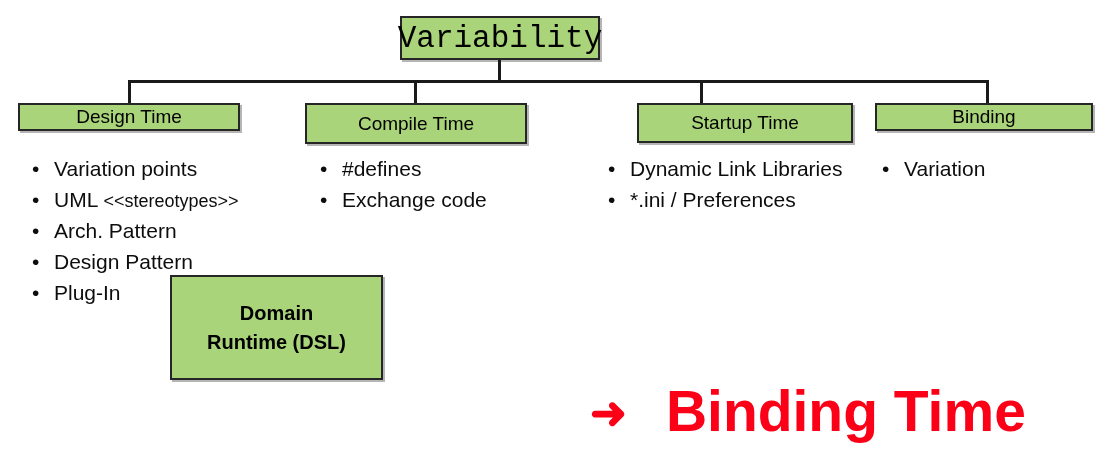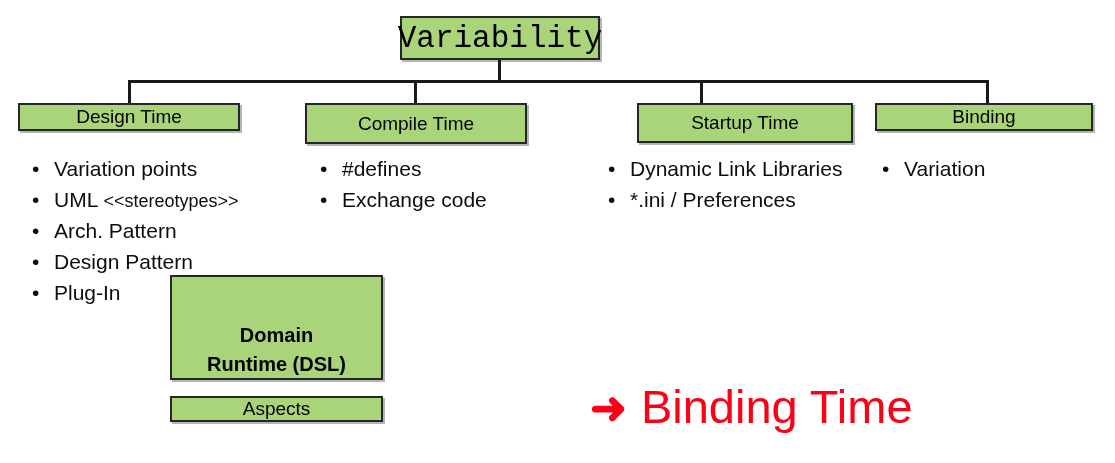--- a/index.html
+++ b/index.html
@@ -40,21 +40,20 @@
   }
   .box.phase {
     font-size: 19px;
     font-weight: normal;
   }
   .box.stacked {
     font-size: 20px;
     font-weight: bold;
     line-height: 1.42;
     flex-direction: column;
-    justify-content: flex-end;
   }
 
   
   .line-v, .line-h {
     position: absolute;
     background: #1a1a1a;
   }
   .line-v { width: 3px; }
   .line-h { height: 3px; }
 
@@ -94,23 +93,24 @@
     white-space: nowrap;
   }
   #binding-arrow {
     font-size: 44px;
     line-height: 1;
     font-weight: bold;
     margin-right: 14px;
     margin-top: 2px;
   }
   #binding-label {
-    font-size: 47px;
+    font-size: 57px;
     line-height: 1;
-    font-weight: 400;
+    font-weight: 700;
+    margin-left: 25px;
   }
 </style>
 </head>
 <body>
 
 <div id="canvas">
 
   <div class="box title" style="left:400px; top:16px; width:200px; height:44px;">
     <span>Variability</span>
   </div>
@@ -188,22 +188,19 @@
       <span class="bullet-dot">•</span>
       <span class="bullet-text">Variation</span>
     </div>
   </div>
 
   <div class="box stacked" style="left:170px; top:275px; width:213px; height:105px;">
     <span>Domain</span>
     <span>Runtime (DSL)</span>
   </div>
 
-  <div class="box phase" style="left:170px; top:396px; width:213px; height:26px;">
-    <span>Aspects</span>
-  </div>
 
   <div id="binding-time" style="left:590px; top:383px;">
     <span id="binding-arrow">➜</span>
     <span id="binding-label">Binding Time</span>
   </div>
 
 </div>
 
 </body></html>

